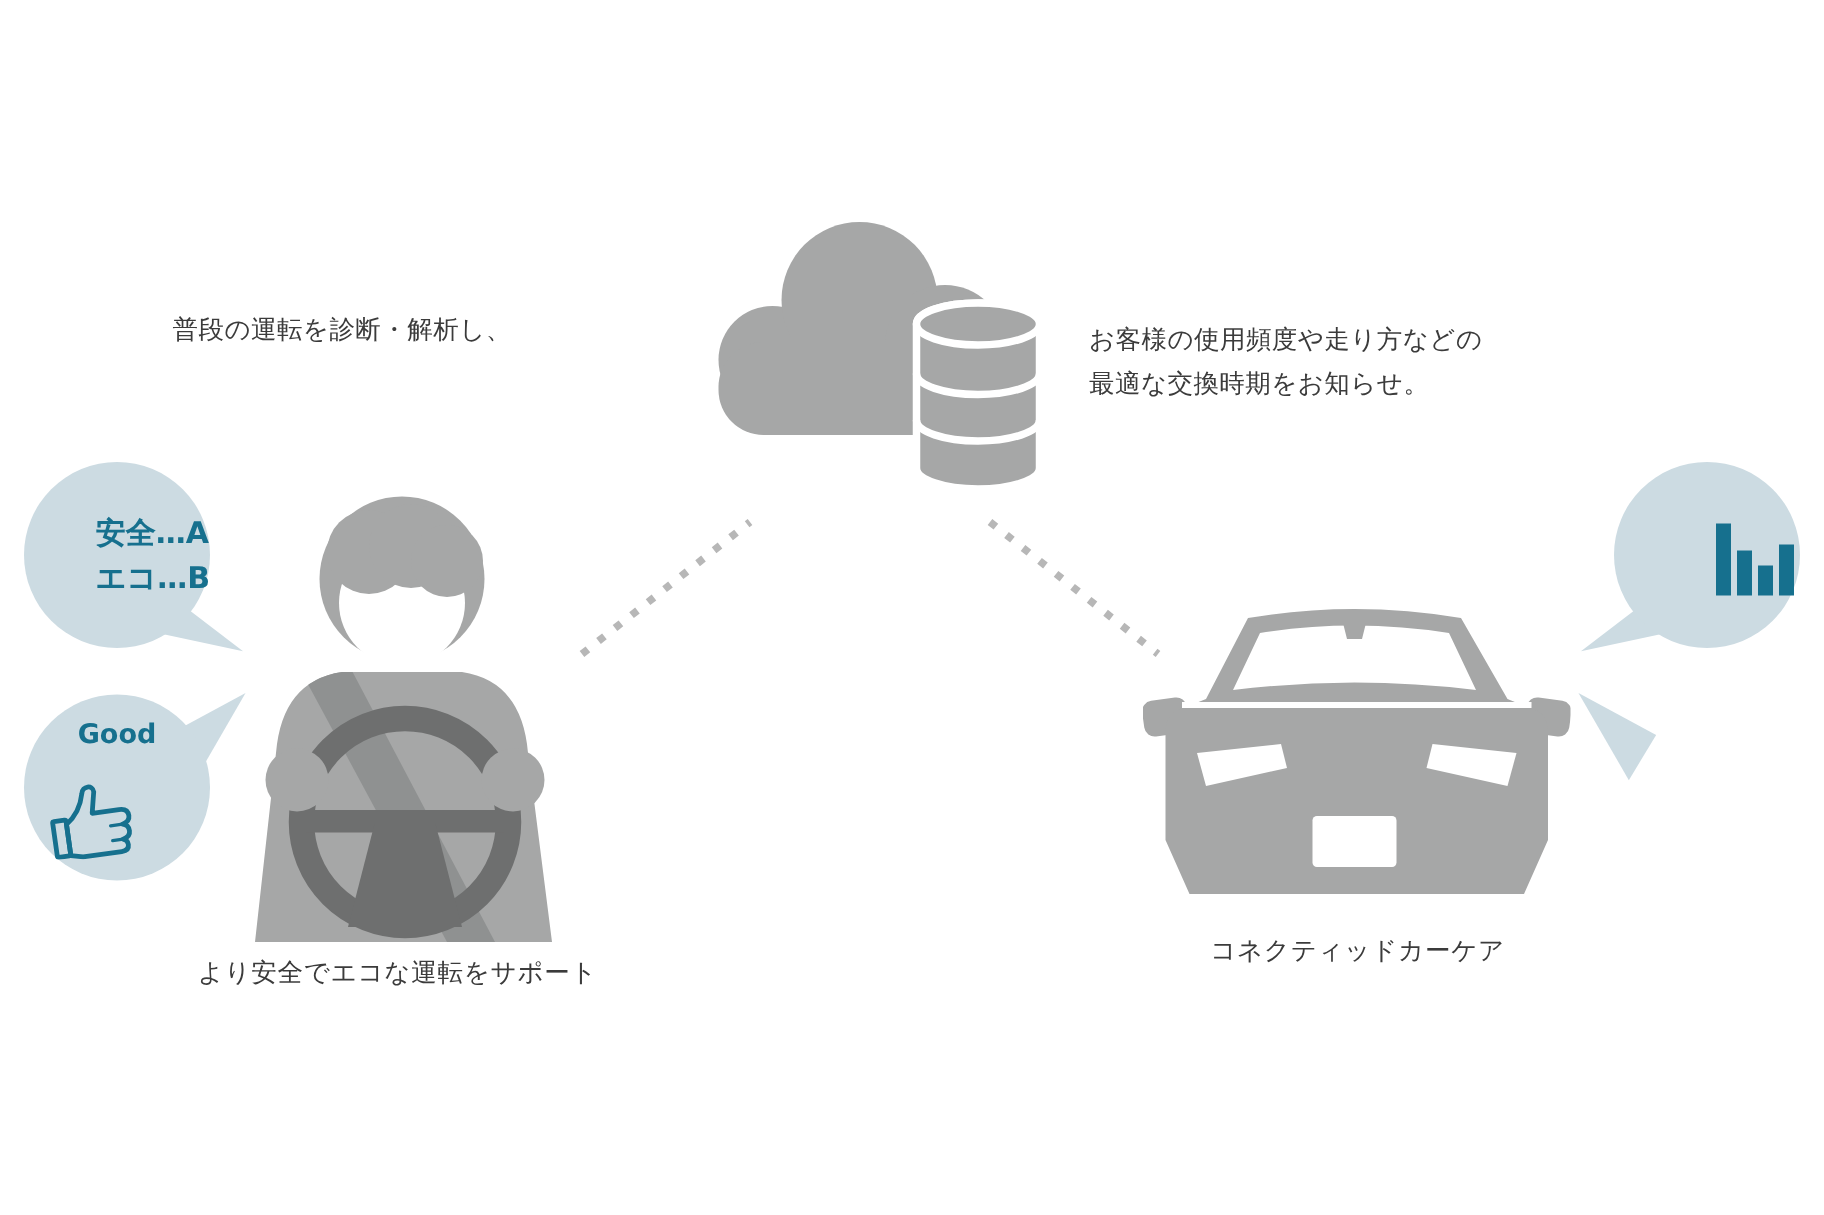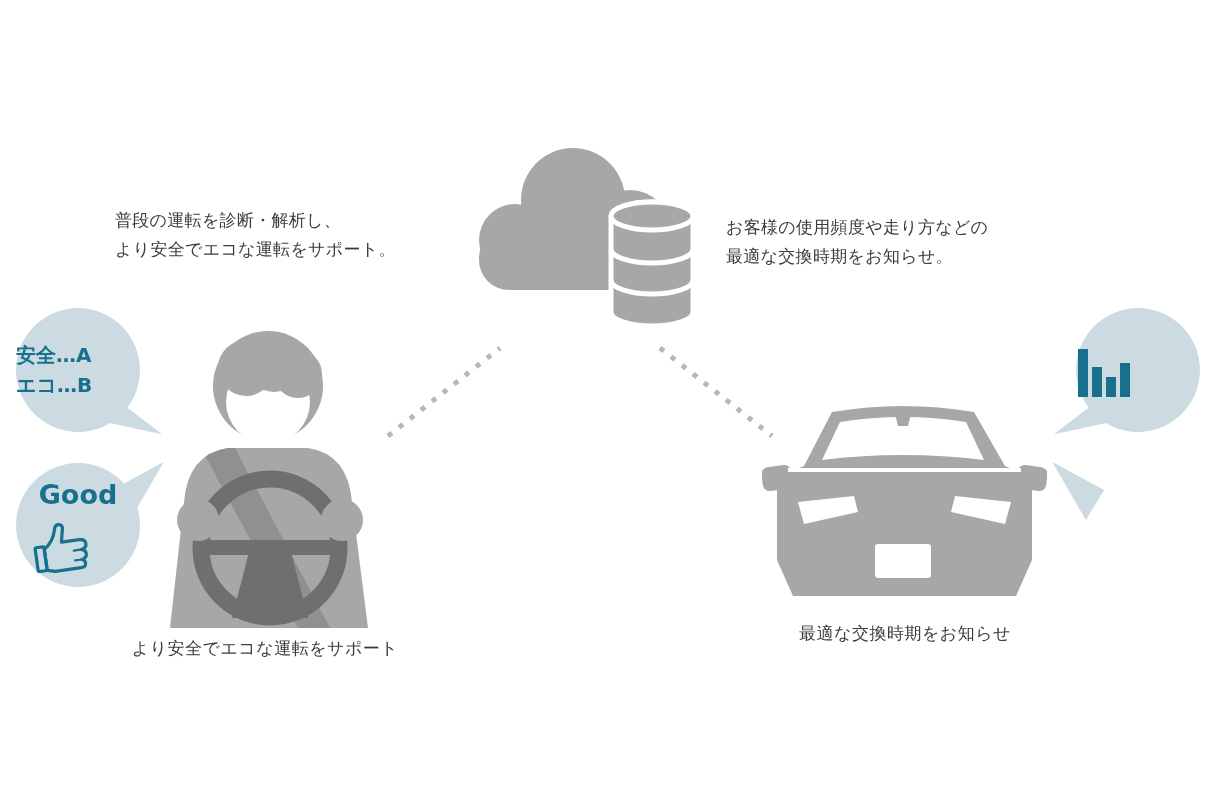--- a/index.html
+++ b/index.html
@@ -12,31 +12,31 @@
     position:absolute;font-size:17px;line-height:29px;color:#3b3b3b;
     letter-spacing:0.3px;white-space:nowrap;
   }
   .desc span{display:block;}
   .caption{
     position:absolute;font-size:17px;color:#3b3b3b;text-align:center;
     letter-spacing:0.5px;white-space:nowrap;
   }
   .bubble{
     position:absolute;width:124px;height:124px;border-radius:50%;
-    background:#ccdbe2;display:flex;align-items:center;justify-content:flex-start;
+    background:#ccdbe2;display:flex;align-items:center;justify-content:flex-end;
   }
   .bubble-tail{position:absolute;background:#ccdbe2;}
   .tail-1{left:100px;top:390px;width:66px;height:48px;clip-path:polygon(18% 12%, 94% 92%, 9% 67%);}
   .tail-2{left:100px;top:455px;width:70px;height:70px;clip-path:polygon(17% 50%, 91% 10%, 43% 93%);}
   .tail-3{left:1050px;top:390px;width:66px;height:48px;clip-path:polygon(82% 12%, 6% 92%, 91% 67%);}
   .tail-4{left:1046px;top:455px;width:70px;height:70px;clip-path:polygon(83% 50%, 9% 10%, 57% 93%);}
   .rating-lines{color:#16708e;font-weight:bold;font-size:20px;line-height:30px;text-align:left;}
   .good-label{
     position:absolute;top:16px;left:50%;transform:translateX(-50%);
-    color:#16708e;font-weight:bold;font-size:27px;
+    color:#16708e;font-weight:bold;font-size:18px;
   }
   .thumb-wrap{position:absolute;left:16px;bottom:10px;}
 </style>
 </head>
 <body>
 
 <div class="canvas">
 
   <svg class="abs" style="left:0;top:0" width="1216" height="810">
     <line x1="388" y1="436" x2="500" y2="348" stroke="#b7b7b7" stroke-width="5" stroke-dasharray="5 9"></line>
@@ -53,21 +53,20 @@
     <g>
       <path d="M 156 88 A 41 14 0 0 1 238 88 L 238 184 A 41 14 0 0 1 156 184 Z" fill="#a6a7a7" stroke="#ffffff" stroke-width="5"></path>
       <ellipse cx="197" cy="88" rx="41" ry="14" fill="#a6a7a7" stroke="#ffffff" stroke-width="5"></ellipse>
       <path d="M 156 121 A 41 14 0 0 0 238 121" fill="none" stroke="#ffffff" stroke-width="5"></path>
       <path d="M 156 152 A 41 14 0 0 0 238 152" fill="none" stroke="#ffffff" stroke-width="5"></path>
     </g>
   </svg>
 
   <div class="desc" style="left:115px;top:206px">
     <span>普段の運転を診断・解析し、</span>
-    <span>より安全でエコな運転をサポート。</span>
   </div>
 
   <div class="desc" style="left:726px;top:213px">
     <span>お客様の使用頻度や走り方などの</span>
     <span>最適な交換時期をお知らせ。</span>
   </div>
 
   <div class="bubble-tail tail-1"></div>
   <div class="bubble-tail tail-2"></div>
   <div class="bubble-tail tail-3"></div>
@@ -151,15 +150,15 @@
       <path d="M 133 12 L 149 12 L 146 24 L 136 24 Z" fill="#a6a7a7"></path>
 
       <polygon points="36,100 92,94 96,110 42,122" fill="#ffffff"></polygon>
       <polygon points="249,100 193,94 189,110 243,122" fill="#ffffff"></polygon>
 
       <rect x="113" y="142" width="56" height="34" rx="3" fill="#ffffff"></rect>
     </g>
   </svg>
 
   <div class="caption" style="left:105px;top:637px;width:320px">より安全でエコな運転をサポート</div>
-  <div class="caption" style="left:745px;top:622px;width:320px">最適な交換時期をお知らせ</div>
+  <div class="caption" style="left:745px;top:622px;width:320px">コネクティッドカーケア</div>
 
 </div>
 
 </body></html>

